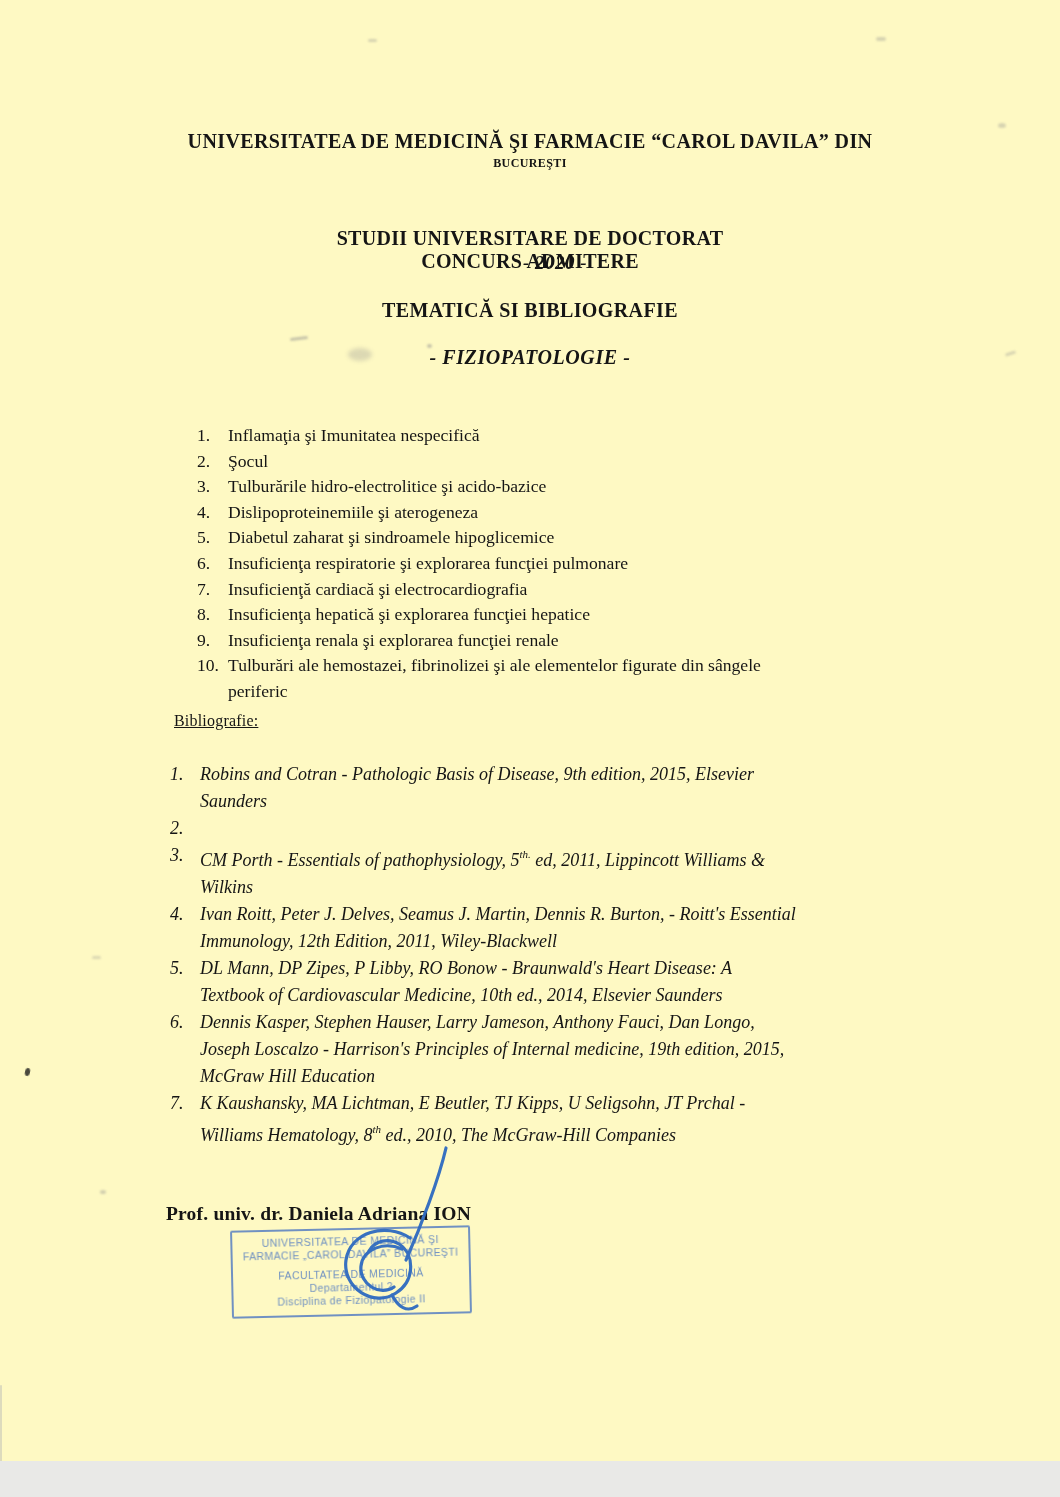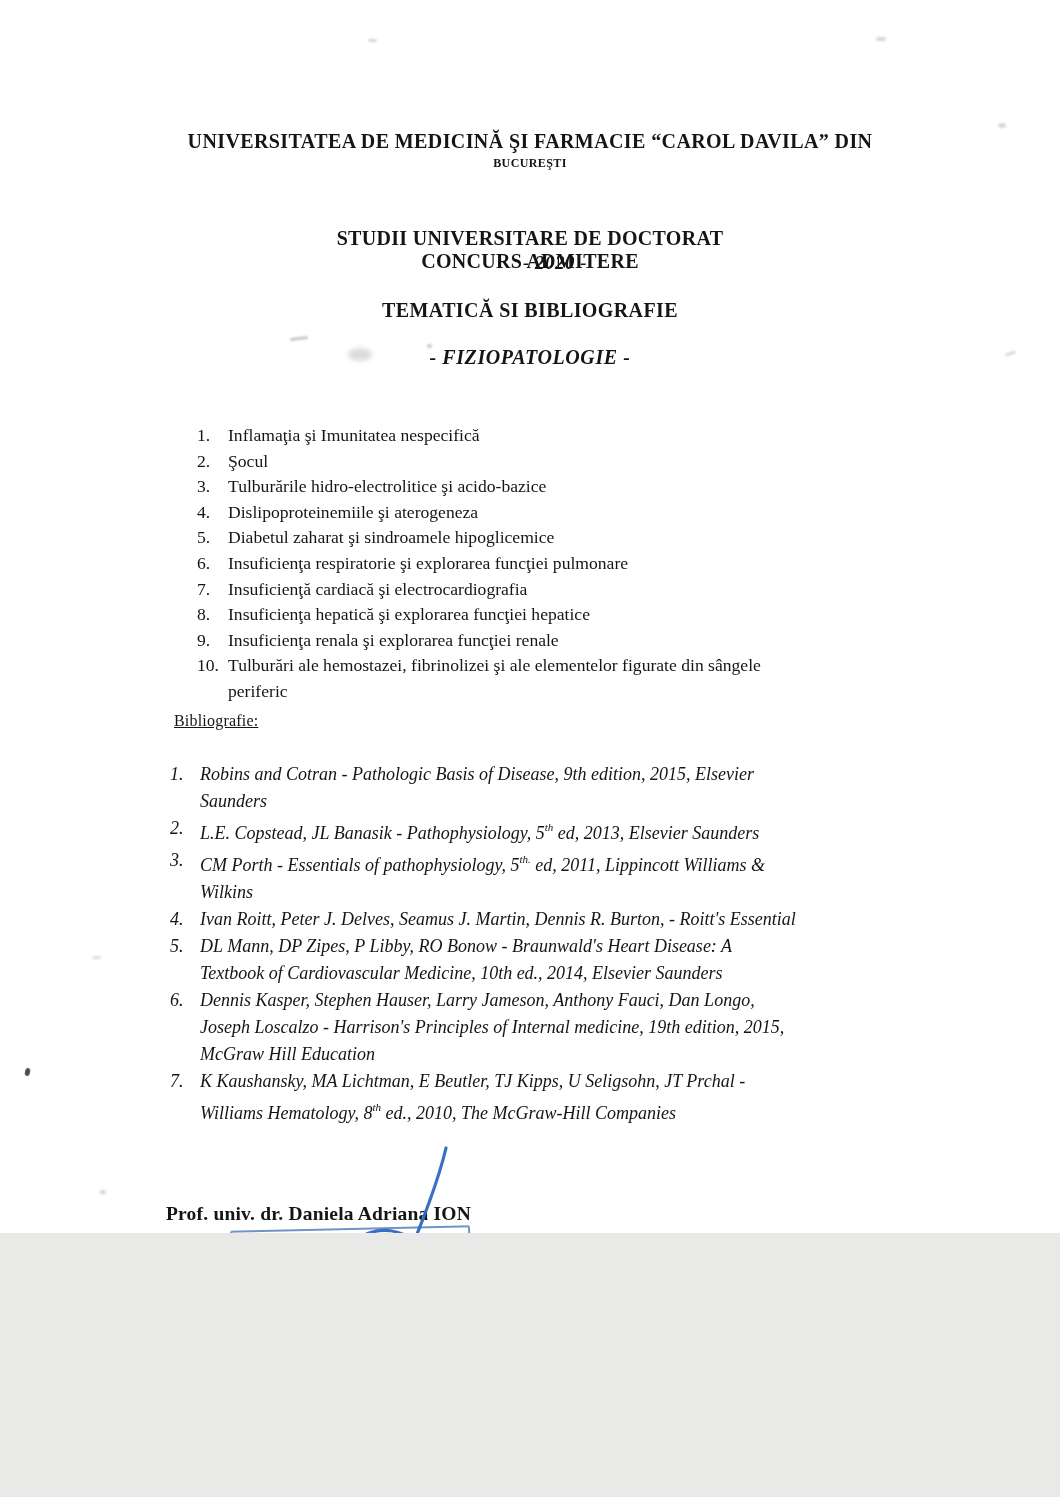--- a/index.html
+++ b/index.html
@@ -1,16 +1,16 @@
 <!DOCTYPE html>
 <html style="--stamp-color: #5d83c2;"><head>
 <meta charset="utf-8">
 <style>
   html,body{margin:0;padding:0;background:#e9e9e7;}
-  .page{position:relative;width:1060px;height:1233px;background:#ffffff;overflow:hidden;
+  .page{position:relative;width:1060px;height:1461px;background:#fef9c3;overflow:hidden;
         font-family:"Liberation Serif","DejaVu Serif",serif;color:#151515;
         box-shadow:0 0 6px rgba(0,0,0,.25);}
   .center-line{position:absolute;left:0;width:100%;text-align:center;white-space:nowrap;}
   .t-uni1{top:130px;font-size:20px;font-weight:bold;letter-spacing:.4px;}
   .t-uni2{top:156px;font-size:12px;font-weight:bold;letter-spacing:.4px;}
   .t-concurs{top:203px;font-size:20px;font-weight:bold;letter-spacing:.3px;margin-top:47px;}
   .t-studii{top:227px;font-size:20px;font-weight:bold;letter-spacing:.3px;}
   .t-year{top:252px;font-size:19px;font-style:italic;font-weight:bold;letter-spacing:.5px;padding-left:25px;}
   .t-tematica{top:299px;font-size:20px;font-weight:bold;letter-spacing:.4px;}
   .t-fizio{top:346px;font-size:20px;font-weight:bold;font-style:italic;letter-spacing:.6px;}
@@ -114,35 +114,33 @@
   <ol class="bib">
     <li>
       <span class="num">1.</span>
       <span class="txt">
         <div>Robins and Cotran - Pathologic Basis of Disease, 9th edition, 2015, Elsevier</div>
         <div>Saunders</div>
       </span>
     </li>
     <li>
       <span class="num">2.</span>
-      <span class="txt">
-        <div><span>L.E. Copstead, JL Banasik - Pathophysiology, 5</span><sup class="ord">th</sup><span> ed, 2013, Elsevier Saunders</span></div>
-      </span>
     </li>
     <li>
       <span class="num">3.</span>
       <span class="txt">
         <div><span>CM Porth - Essentials of pathophysiology, 5</span><sup class="ord">th.</sup><span> ed, 2011, Lippincott Williams &amp;</span></div>
         <div>Wilkins</div>
       </span>
     </li>
     <li>
       <span class="num">4.</span>
       <span class="txt">
         <div>Ivan Roitt, Peter J. Delves, Seamus J. Martin, Dennis R. Burton, - Roitt's Essential</div>
+        <div>Immunology, 12th Edition, 2011, Wiley-Blackwell</div>
       </span>
     </li>
     <li>
       <span class="num">5.</span>
       <span class="txt">
         <div>DL Mann, DP Zipes, P Libby, RO Bonow - Braunwald's Heart Disease: A</div>
         <div>Textbook of Cardiovascular Medicine, 10th ed., 2014, Elsevier Saunders</div>
       </span>
     </li>
     <li>

